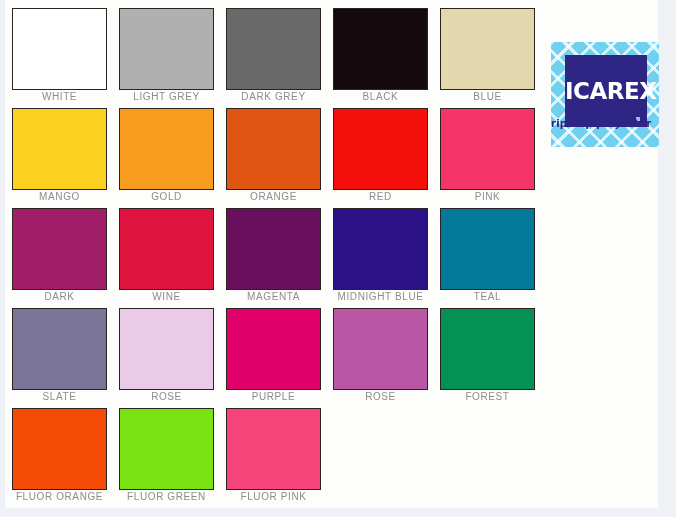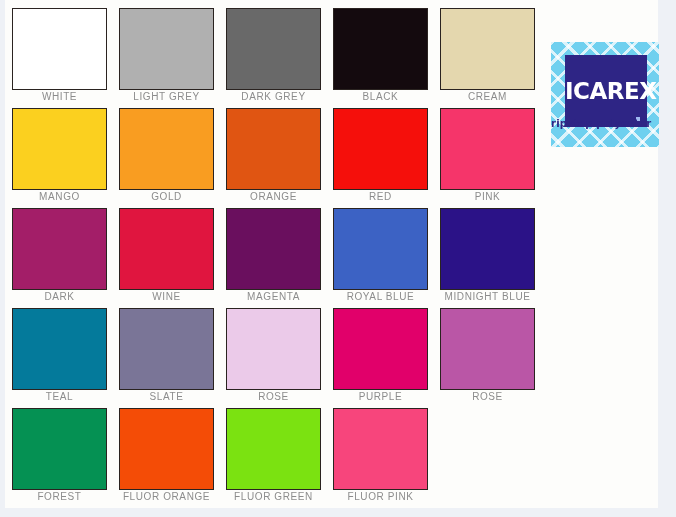--- a/index.html
+++ b/index.html
@@ -184,21 +184,21 @@
       <div class="cell">
         <div class="chip" style="background: rgb(105, 105, 105);"></div>
         <span class="chip-label">DARK GREY</span>
       </div>
       <div class="cell">
         <div class="chip" style="background: rgb(20, 10, 14);"></div>
         <span class="chip-label">BLACK</span>
       </div>
       <div class="cell">
         <div class="chip" style="background: rgb(228, 215, 174);"></div>
-        <span class="chip-label">CREAM</span>
+        <span class="chip-label">BLUE</span>
       </div>
       <div class="cell">
         <div class="chip" style="background: rgb(251, 208, 31);"></div>
         <span class="chip-label">MANGO</span>
       </div>
       <div class="cell">
         <div class="chip" style="background: rgb(249, 157, 33);"></div>
         <span class="chip-label">GOLD</span>
       </div>
       <div class="cell">
@@ -217,24 +217,20 @@
         <div class="chip" style="background: rgb(163, 30, 104);"></div>
         <span class="chip-label">DARK</span>
       </div>
       <div class="cell">
         <div class="chip" style="background: rgb(224, 21, 63);"></div>
         <span class="chip-label">WINE</span>
       </div>
       <div class="cell">
         <div class="chip" style="background: rgb(106, 15, 94);"></div>
         <span class="chip-label">MAGENTA</span>
-      </div>
-      <div class="cell">
-        <div class="chip" style="background: rgb(60, 98, 196);"></div>
-        <span class="chip-label">ROYAL BLUE</span>
       </div>
       <div class="cell">
         <div class="chip" style="background: rgb(43, 18, 135);"></div>
         <span class="chip-label">MIDNIGHT BLUE</span>
       </div>
       <div class="cell">
         <div class="chip" style="background: rgb(4, 122, 155);"></div>
         <span class="chip-label">TEAL</span>
       </div>
       <div class="cell">

